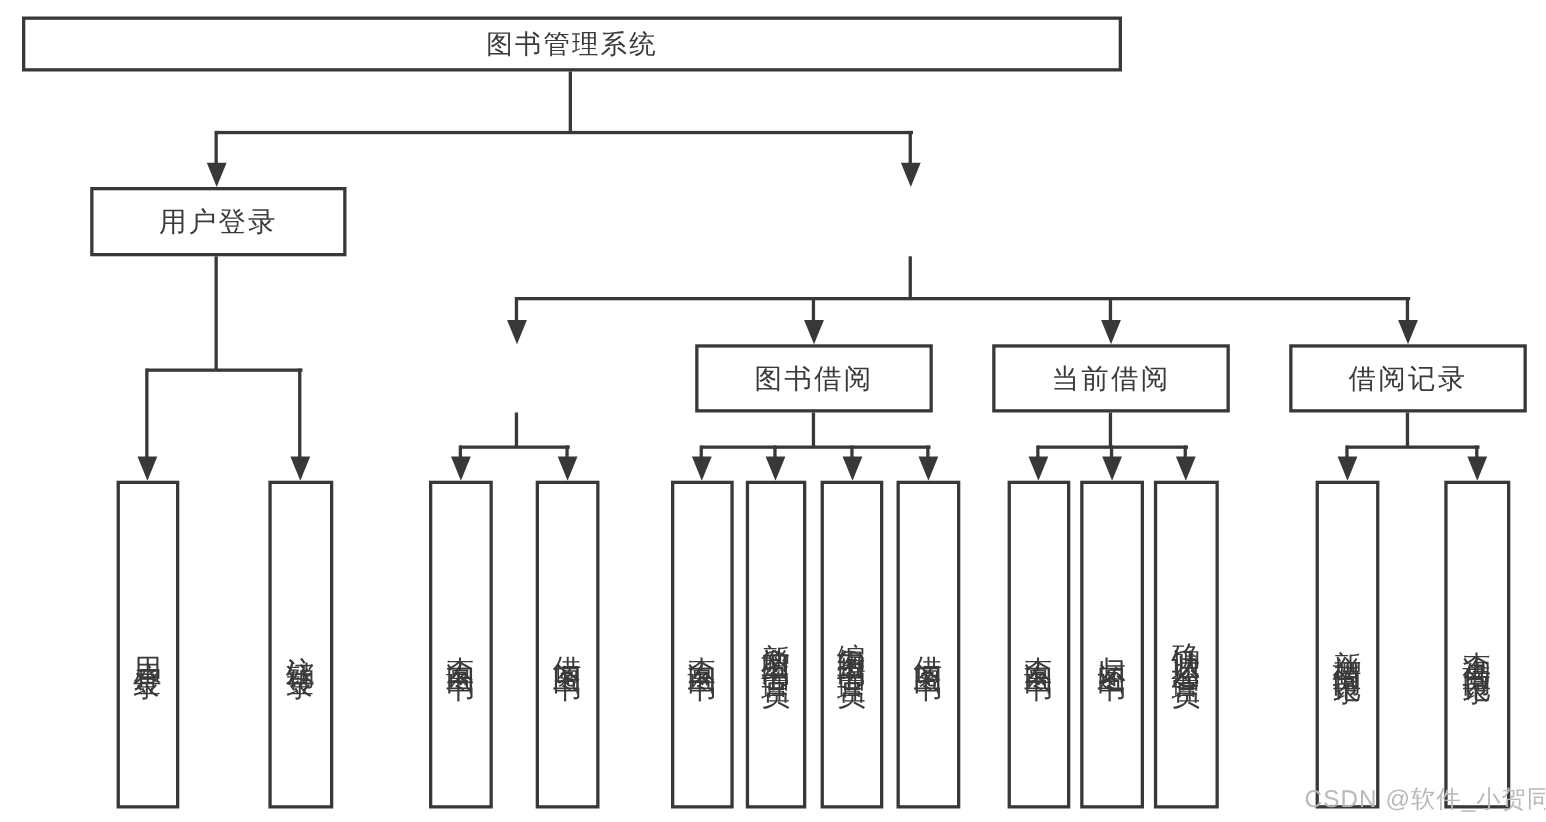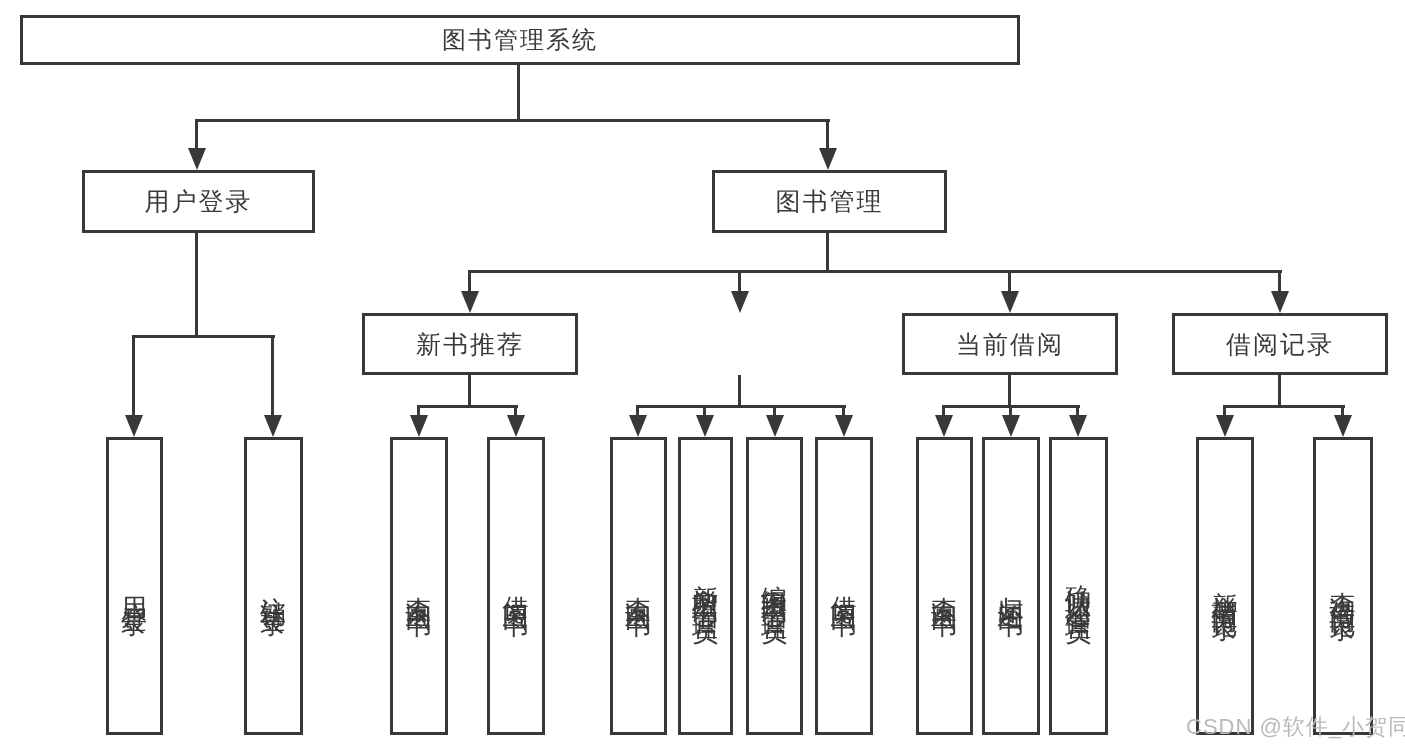--- a/index.html
+++ b/index.html
@@ -60,44 +60,41 @@
   <div class="line" style="left:517px; top:65px; width:3px; height:56px;"></div>
   <div class="line" style="left:196px; top:119px; width:634px; height:3px;"></div>
   <div class="line" style="left:195px; top:119px; width:3px; height:31px;"></div>
   <div class="arrowhead" style="left:188px; top:148px;"></div>
   <div class="line" style="left:826px; top:119px; width:3px; height:31px;"></div>
   <div class="arrowhead" style="left:819px; top:148px;"></div>
 
   <div class="box hbox" style="left:82px; top:170px; width:233px; height:63px;">
     <span>用户登录</span>
   </div>
-  <div class="box hbox" style="left:712px; top:170px; width:235px; height:63px;">
-    <span>图书管理</span>
-  </div>
 
   <div class="line" style="left:195px; top:233px; width:3px; height:104px;"></div>
   <div class="line" style="left:133px; top:335px; width:142px; height:3px;"></div>
   <div class="line" style="left:132px; top:335px; width:3px; height:82px;"></div>
   <div class="arrowhead" style="left:125px; top:415px;"></div>
   <div class="line" style="left:271px; top:335px; width:3px; height:82px;"></div>
   <div class="arrowhead" style="left:264px; top:415px;"></div>
 
   <div class="line" style="left:826px; top:233px; width:3px; height:39px;"></div>
   <div class="line" style="left:469px; top:270px; width:813px; height:3px;"></div>
   <div class="line" style="left:468px; top:270px; width:3px; height:23px;"></div>
   <div class="arrowhead" style="left:461px; top:291px;"></div>
   <div class="line" style="left:738px; top:270px; width:3px; height:23px;"></div>
   <div class="arrowhead" style="left:731px; top:291px;"></div>
   <div class="line" style="left:1008px; top:270px; width:3px; height:23px;"></div>
   <div class="arrowhead" style="left:1001px; top:291px;"></div>
   <div class="line" style="left:1278px; top:270px; width:3px; height:23px;"></div>
   <div class="arrowhead" style="left:1271px; top:291px;"></div>
 
-  <div class="box hbox" style="left:362px; top:313px; width:216px; height:62px;">
-    <span>新书推荐</span>
+  <div class="box hbox" style="left:632px; top:313px; width:216px; height:62px;">
+    <span>图书借阅</span>
   </div>
   <div class="box hbox" style="left:1172px; top:313px; width:216px; height:62px;">
     <span>借阅记录</span>
   </div>
   <div class="box hbox" style="left:902px; top:313px; width:216px; height:62px;">
     <span>当前借阅</span>
   </div>
 
   <div class="line" style="left:468px; top:375px; width:3px; height:32px;"></div>
   <div class="line" style="left:418px; top:405px; width:100px; height:3px;"></div>

